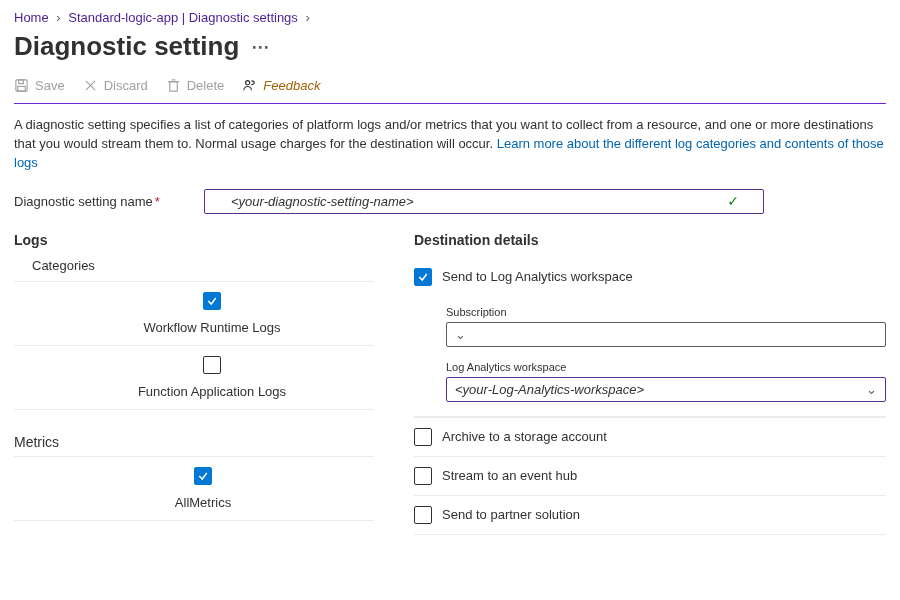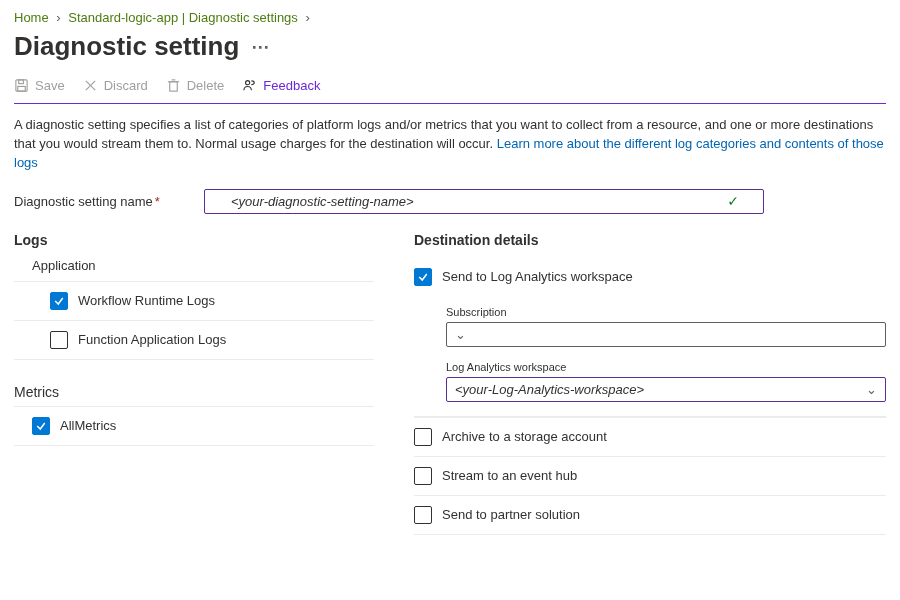--- a/index.html
+++ b/index.html
@@ -8,42 +8,42 @@
     font-family: "Segoe UI", Arial, sans-serif;
     font-size: 13px;
     color: #323130;
     background: #fff;
     padding: 10px 14px;
     width: 900px;
   }
   a { color: #0065b3; text-decoration: none; }
   .breadcrumb { font-size: 13px; margin-bottom: 6px; }
   .breadcrumb span.sep { color: #605e5c; margin: 0 4px; }
-  .breadcrumb .crumb { color: #4d7c0f; cursor: pointer; }
+  .breadcrumb .crumb { color: #4c1d95; cursor: pointer; }
   h1 {
     font-size: 26px;
     font-weight: 600;
     margin: 2px 0 16px 0;
     display: flex;
     align-items: center;
     gap: 12px;
   }
   .ellipsis { color: #605e5c; font-size: 18px; cursor: pointer; line-height: 1; }
   .toolbar {
     display: flex;
     gap: 18px;
     padding-bottom: 10px;
     border-bottom: 1px solid #6d28d9;
     color: #a19f9d;
     font-size: 13px;
   }
   .toolbar .tb-item {
     display: flex; align-items: center; gap: 6px; cursor: pointer;
   }
-  .toolbar .tb-item.enabled { color: #6d28d9; }
+  .toolbar .tb-item.enabled { color: #a16207; font-style: italic; }
   .toolbar svg { width: 15px; height: 15px; }
   .desc { margin: 12px 0 16px 0; font-size: 13px; line-height: 1.45; max-width: 870px; }
   .form-row { display: flex; align-items: center; gap: 20px; margin-bottom: 18px; }
   .form-row label { min-width: 170px; font-size: 13px; }
   .req { color: #a4262c; margin-left: 2px; }
   .input-wrap {
     flex: 1;
     border: 1px solid #5b2e91;
     border-radius: 2px;
     display: flex;
@@ -58,20 +58,21 @@
   .check-green { color: #107c10; font-size: 14px; }
   .columns { display: flex; gap: 40px; }
   .col-left { flex: 0 0 360px; }
   .col-right { flex: 1; }
   .sec-title { font-weight: 600; font-size: 14px; margin-bottom: 10px; }
   .sub-title { font-size: 13px; margin: 4px 0 8px 18px; }
   .chk-row {
     display: flex; align-items: center; gap: 10px;
     padding: 10px 0 10px 36px;
     border-bottom: 1px solid #edebe9;
+    flex-direction: column;
   }
   .chk-row.no-indent { padding-left: 0; }
   .chk-row.top-border { border-top: 1px solid #edebe9; }
   .chk {
     width: 18px; height: 18px;
     border: 1px solid #323130;
     border-radius: 2px;
     display: flex; align-items: center; justify-content: center;
     background: #fff;
     cursor: pointer;
@@ -161,21 +162,21 @@
   <div class="input-wrap">
     <input type="text" value="&lt;your-diagnostic-setting-name&gt;" style="">
     <span class="check-green">✓</span>
   </div>
 </div>
 
 <div class="columns">
 
   <div class="col-left">
     <div class="sec-title">Logs</div>
-    <div class="sub-title">Application</div>
+    <div class="sub-title">Categories</div>
 
     <div class="chk-row top-border">
       <div class="chk checked">
         <svg viewBox="0 0 16 16" fill="none" stroke="#fff" stroke-width="2">
             <polyline points="3,8 7,12 13,4"></polyline>
           </svg>
       </div>
       <span>Workflow Runtime Logs</span>
     </div>
 

